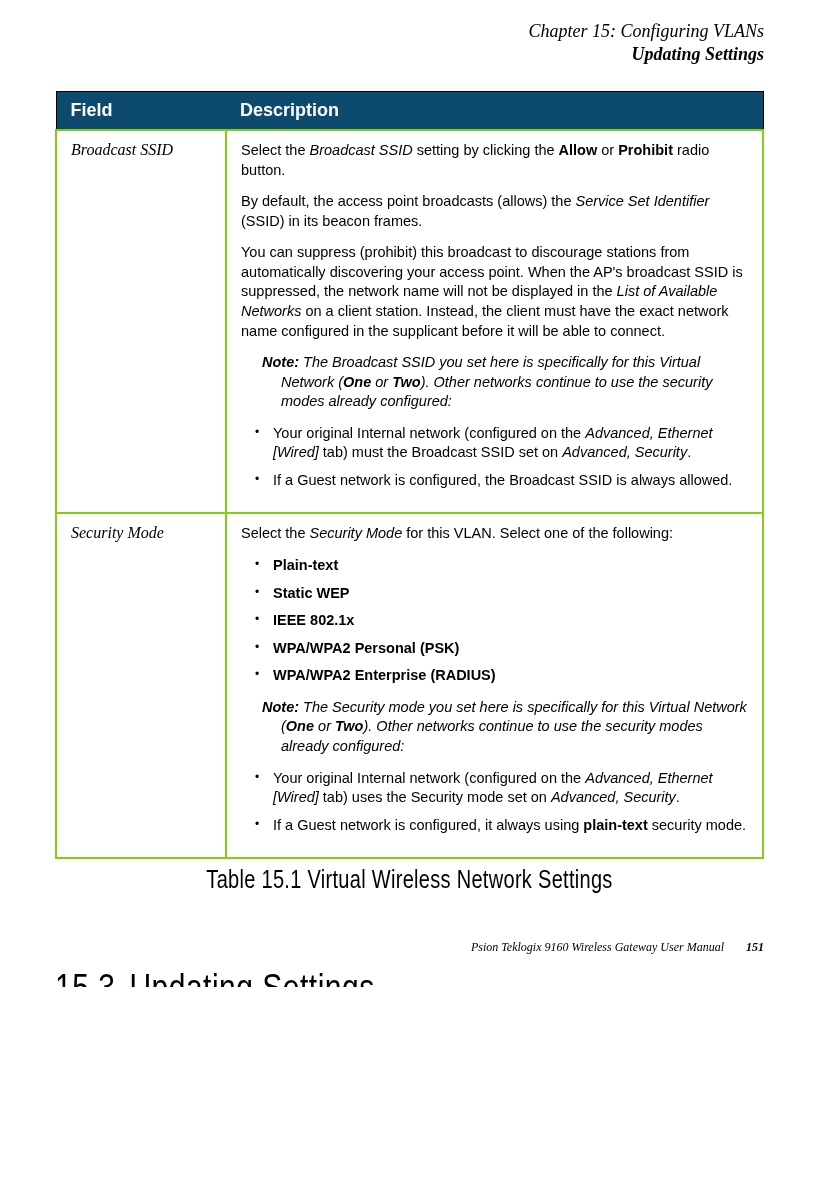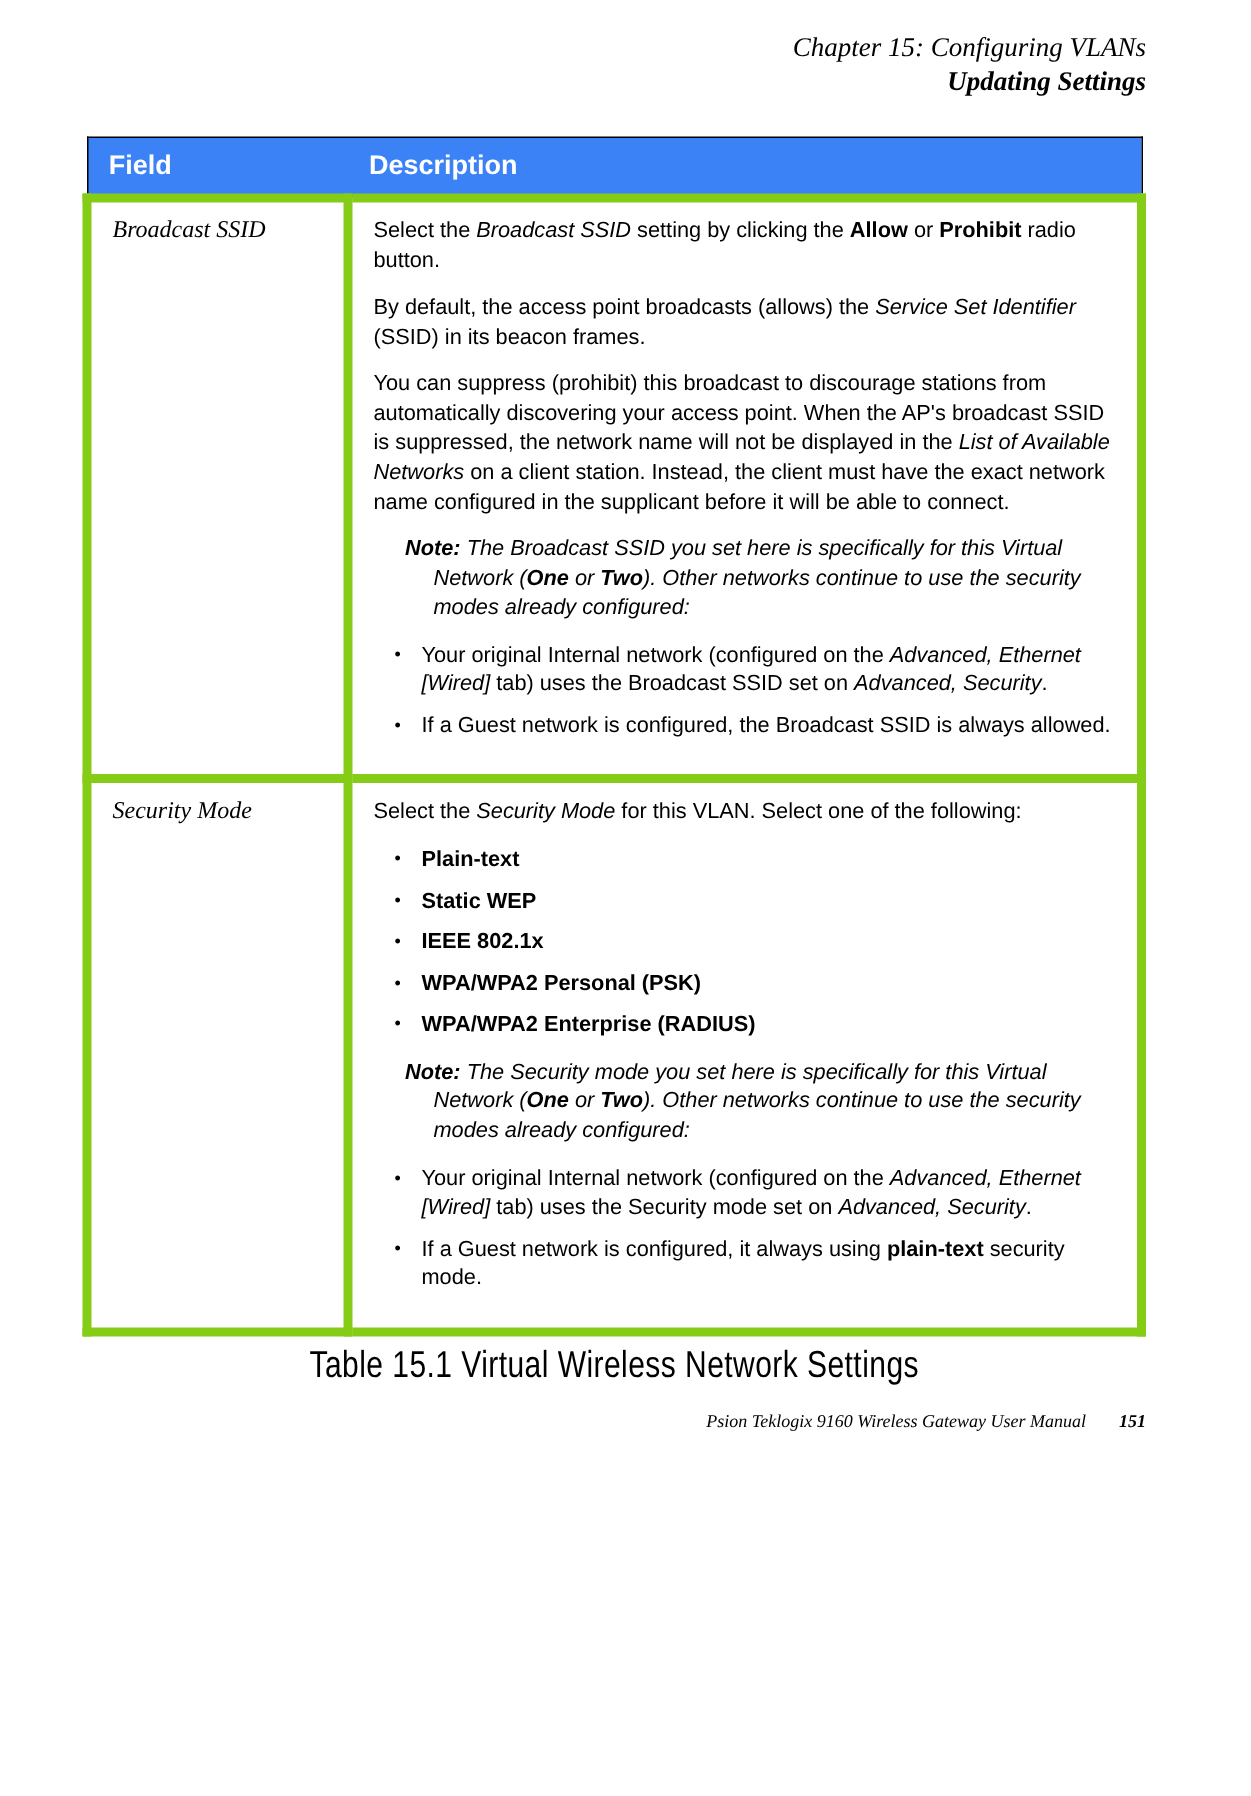--- a/index.html
+++ b/index.html
@@ -29,31 +29,31 @@
   .running-head .chapter { display:block; }
   .running-head .section { display:block; font-weight: bold; font-style: italic; }
 
   table.fields {
     width: 100%;
     border-collapse: collapse;
     border: 1px solid #000;
     font-size: 15px;
   }
   table.fields th {
-    background: #3b82f6;
+    background: #0c4a6e;
     color: #fff;
     font-family: Arial, Helvetica, sans-serif;
     font-weight: bold;
     text-align: left;
     padding: 8px 10px 8px 14px;
     font-size: 18px;
   }
   table.fields td {
     vertical-align: top;
-    border: 6px solid #84cc16;
+    border: 2px solid #84cc16;
     padding: 10px 14px 10px 14px;
   }
   td.field-name {
     width: 140px;
     font-family: "Times New Roman", Times, serif;
     font-style: italic;
     font-size: 16px;
   }
   td.desc {
     font-family: Arial, Helvetica, sans-serif;
@@ -163,21 +163,21 @@
             <span>By default, the access point broadcasts (allows) the </span><span class="ital">Service Set Identifier</span><span> (SSID) in its beacon frames.</span>
           </p>
           <p>
             <span>You can suppress (prohibit) this broadcast to discourage stations from automatically discovering your access point. When the AP's broadcast SSID is suppressed, the network name will not be displayed in the </span><span class="ital">List of Available Networks</span><span> on a client station. Instead, the client must have the exact network name configured in the supplicant before it will be able to connect.</span>
           </p>
           <p class="note">
             <span class="label">Note:</span><span> The Broadcast SSID you set here is specifically for this Virtual Network (</span><span class="boldital">One</span><span> or </span><span class="boldital">Two</span><span>). Other networks continue to use the security modes already configured:</span>
           </p>
           <ul>
             <li>
-              <span>Your original Internal network (configured on the </span><span class="ital">Advanced, Ethernet [Wired]</span><span> tab) uses the Broadcast SSID set on </span><span class="ital">Advanced, Security</span><span>.</span>
+              <span>Your original Internal network (configured on the </span><span class="ital">Advanced, Ethernet [Wired]</span><span> tab) must the Broadcast SSID set on </span><span class="ital">Advanced, Security</span><span>.</span>
             </li>
             <li>If a Guest network is configured, the Broadcast SSID is always allowed.</li>
           </ul>
         </td>
       </tr>
       <tr>
         <td class="field-name">Security Mode</td>
         <td class="desc">
           <p>
             <span>Select the </span><span class="ital">Security Mode</span><span> for this VLAN. Select one of the following:</span>

